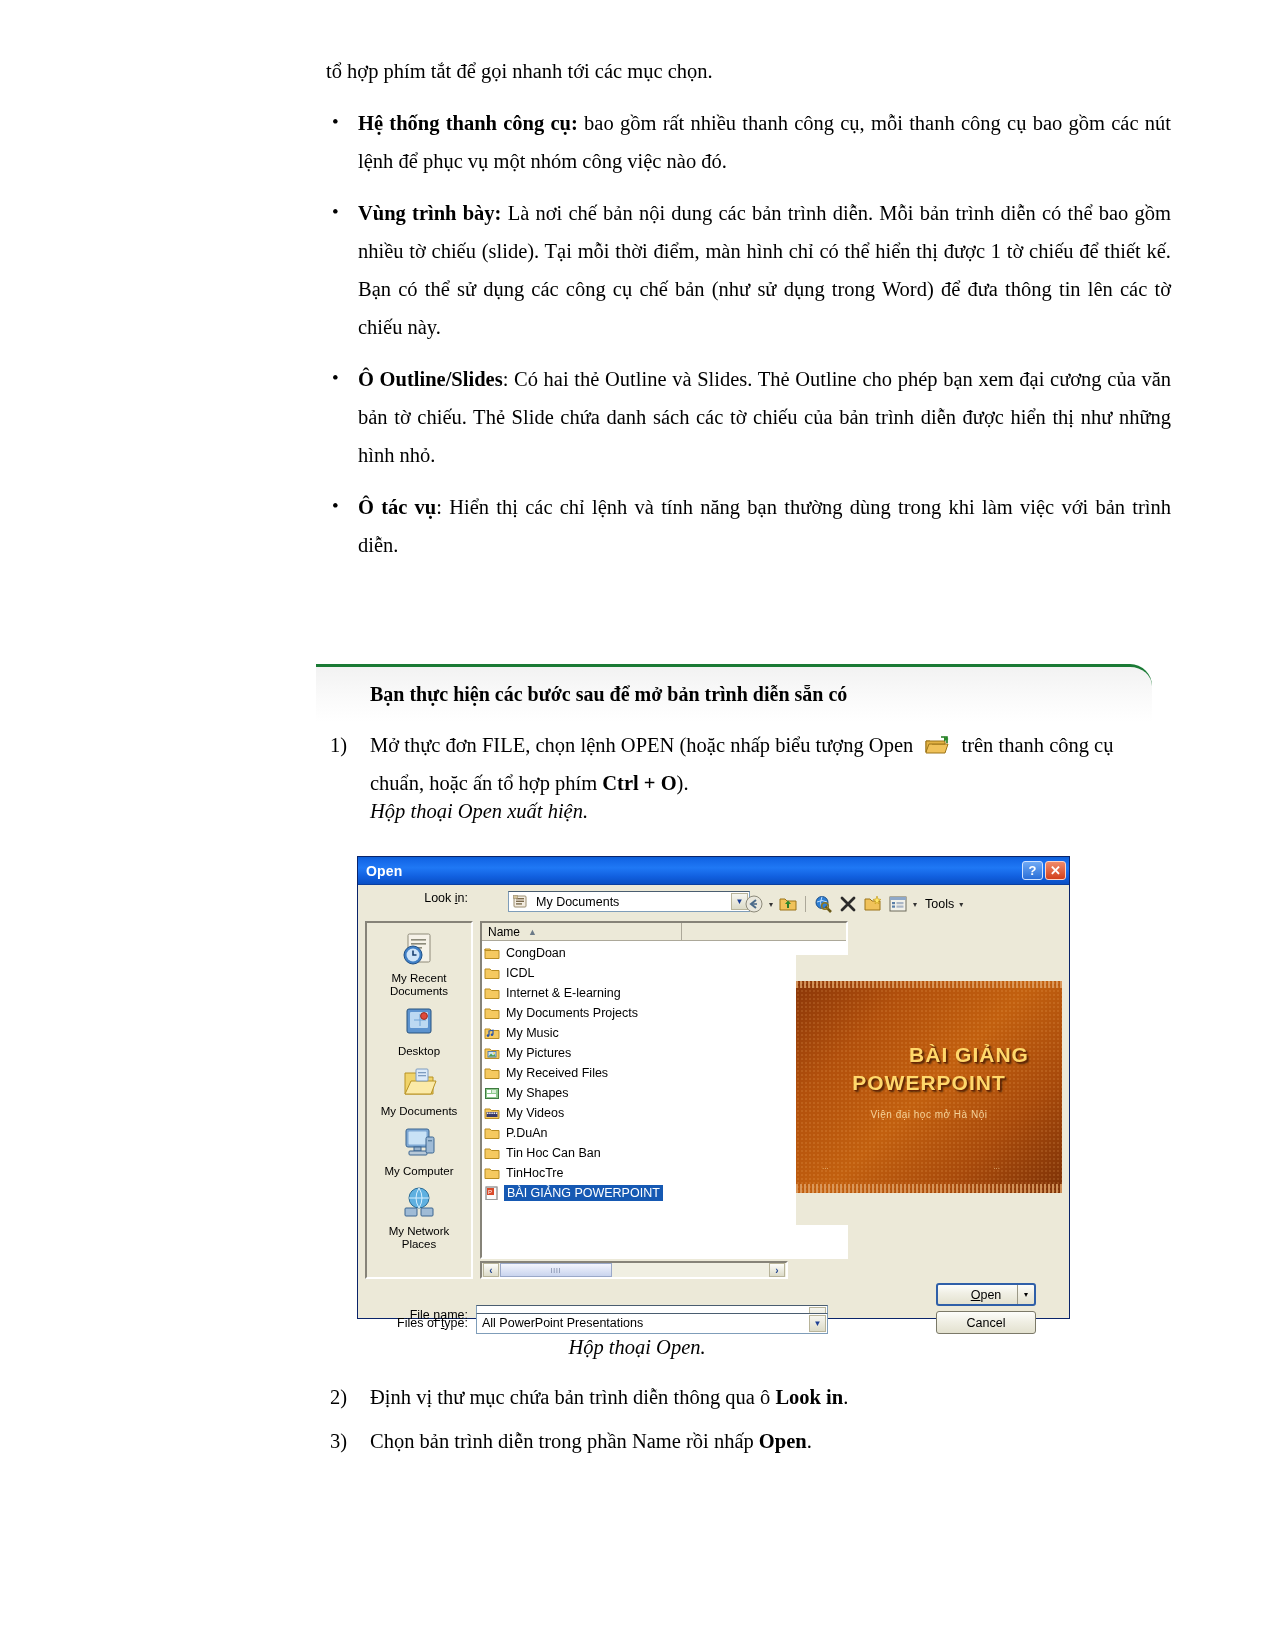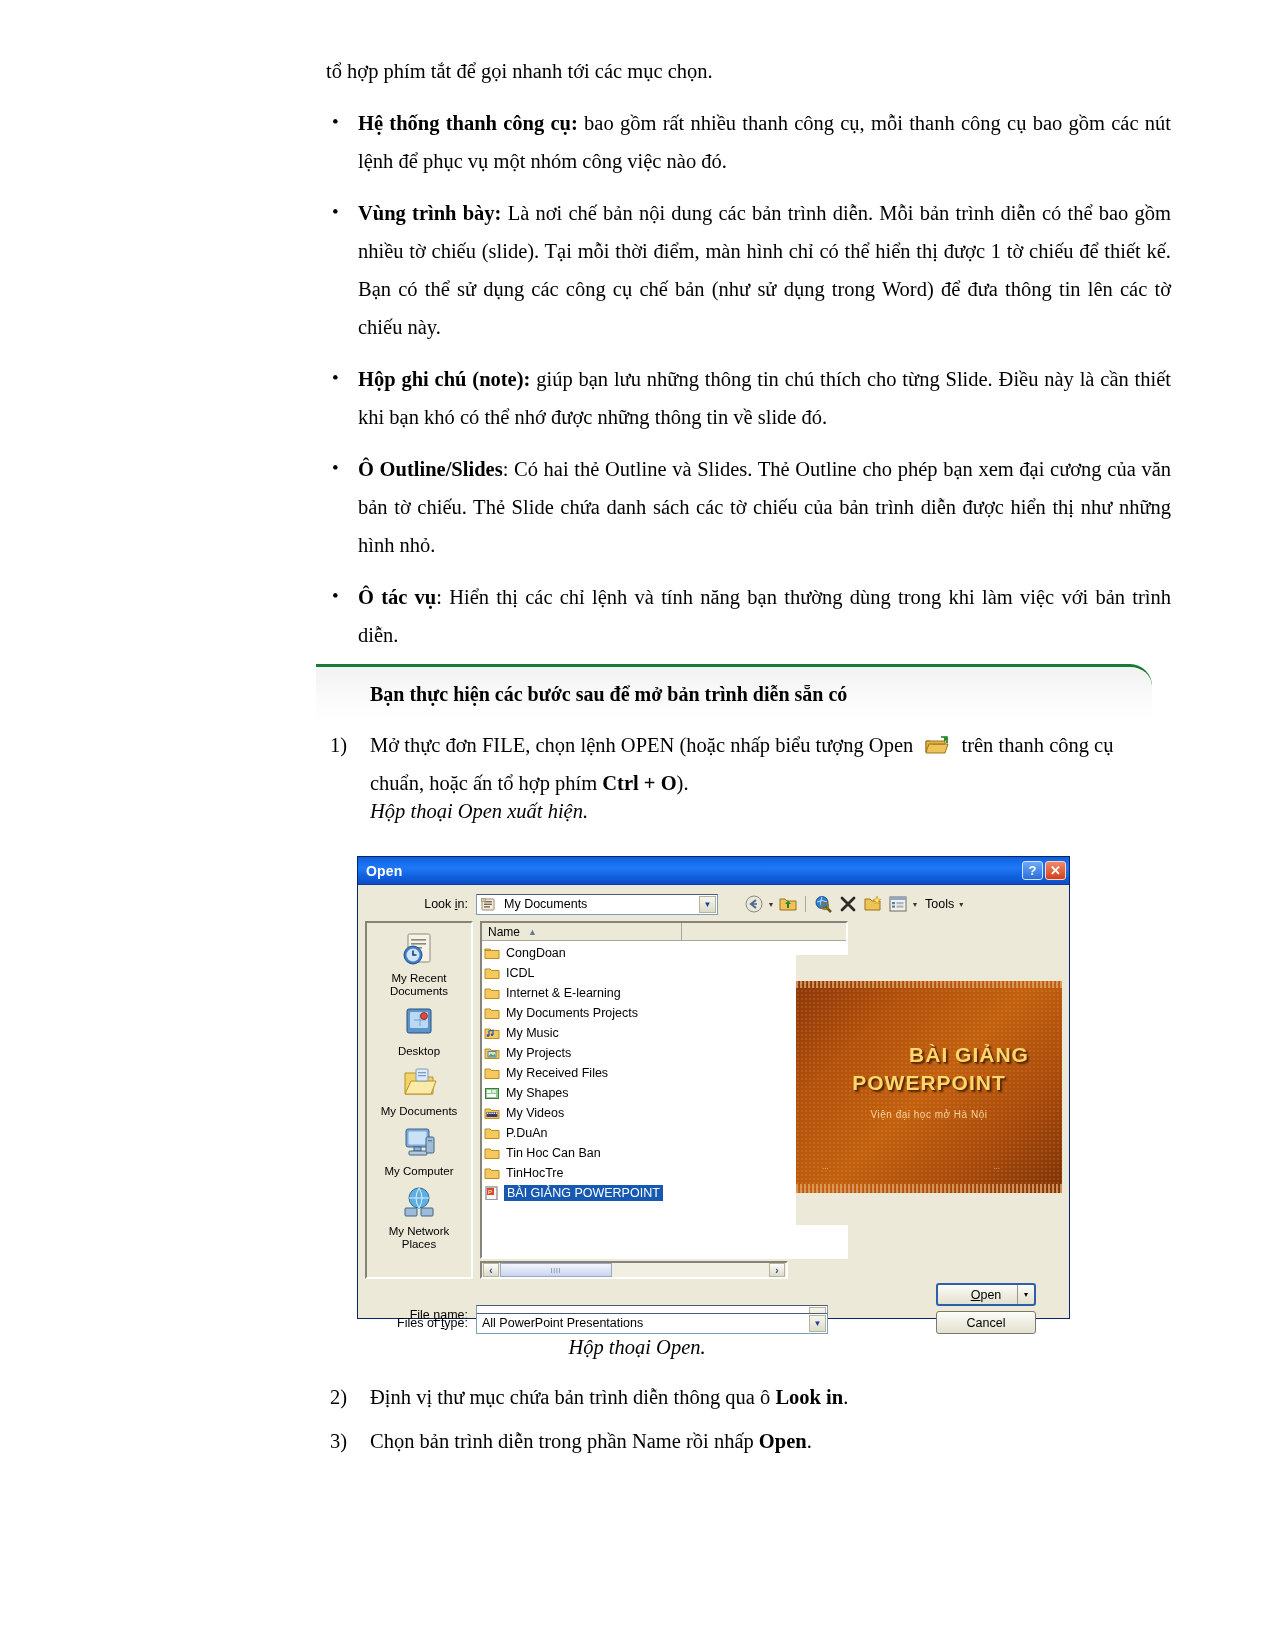--- a/index.html
+++ b/index.html
@@ -121,21 +121,21 @@
     box-sizing:border-box;
   }
   .tb-help{background:linear-gradient(to bottom,#6fa9f5,#2a6fd8);border:1px solid #cfe2ff;}
   .tb-close{background:linear-gradient(to bottom,#f08a6a,#d2401c);border:1px solid #ffd3c4;}
 
   .dlg-body{position:relative;height:436px;}
 
   
   .lookin-row{
     position:absolute;left:0;top:6px;width:713px;height:26px;
-    display:flex;align-items:center;
+    display:flex;align-items:flex-start;gap:32px;
   }
   .lookin-label{width:118px;text-align:right;padding-right:8px;box-sizing:border-box;}
   .combo{
     width:242px;height:21px;background:#fff;
     border:1px solid #7f9db9;border-top-color:#4a5d70;
     display:flex;align-items:center;box-sizing:border-box;
     position:relative;
   }
   .combo .val{padding-left:4px;font-size:12.5px;}
   .combo .arrow{
@@ -290,21 +290,20 @@
 </head>
 <body>
 
 <div class="page">
 
   <div class="body-text">
     <p class="lead">tổ hợp phím tắt để gọi nhanh tới các mục chọn.</p>
     <ul class="bullets">
       <li><b>Hệ thống thanh công cụ:</b><span> bao gồm rất nhiều thanh công cụ, mỗi thanh công cụ bao gồm các nút lệnh để phục vụ một nhóm công việc nào đó.</span></li>
       <li><b>Vùng trình bày:</b><span> Là nơi chế bản nội dung các bản trình diễn. Mỗi bản trình diễn có thể bao gồm nhiều tờ chiếu (slide). Tại mỗi thời điểm, màn hình chỉ có thể hiển thị được 1 tờ chiếu để thiết kế. Bạn có thể sử dụng các công cụ chế bản (như sử dụng trong Word) để đưa thông tin lên các tờ chiếu này.</span></li>
-      <li><b>Hộp ghi chú (note):</b><span> giúp bạn lưu những thông tin chú thích cho từng Slide. Điều này là cần thiết khi bạn khó có thể nhớ được những thông tin  về slide đó.</span></li>
       <li><b>Ô Outline/Slides</b><span>: Có hai thẻ Outline và Slides. Thẻ Outline cho phép bạn xem đại cương của văn bản tờ chiếu. Thẻ Slide chứa danh sách các tờ chiếu của bản trình diễn được hiển thị như những hình nhỏ.</span></li>
       <li><b>Ô tác vụ</b><span>: Hiển thị các chỉ lệnh và tính năng bạn thường dùng trong khi làm việc với bản trình diễn.</span></li>
     </ul>
   </div>
 
 
   <div class="callout">
     <div class="cap">Bạn thực hiện các bước sau để mở bản trình diễn sẵn có</div>
   </div>
 
@@ -515,21 +514,21 @@
                 </svg></span>
               <span class="lbl">My Music</span>
             </div>
           <div class="fl-row">
               <span class="fico"><svg width="16" height="14" viewBox="0 0 16 14">
                   <path d="M1 3 L1 12.5 L15 12.5 L15 4.5 L7.5 4.5 L6 3 Z" fill="#f5c960" stroke="#b98d22"></path>
                   <rect x="4" y="5.5" width="8" height="5.5" fill="#cfe3f5" stroke="#5a82ad"></rect>
                   <path d="M4.5 10.5 L7 7.5 L9 9.5 L10.5 8 L11.5 10.5 Z" fill="#4f9e4f"></path>
                   <circle cx="10" cy="7" r="1" fill="#ffd95e"></circle>
                 </svg></span>
-              <span class="lbl">My Projects</span>
+              <span class="lbl">My Pictures</span>
             </div>
           <div class="fl-row">
               <span class="fico"><svg width="16" height="14" viewBox="0 0 16 14">
                   <path d="M1 3 L1 12.5 L15 12.5 L15 4.5 L7.5 4.5 L6 3 Z" fill="#f5c960" stroke="#b98d22"></path>
                 </svg></span>
               <span class="lbl">My Received Files</span>
             </div>
           <div class="fl-row">
               <span class="fico"><svg width="16" height="14" viewBox="0 0 16 14">
                   <rect x="1.5" y="2.5" width="13" height="10" fill="#8ec98e" stroke="#3f7a3f"></rect>

